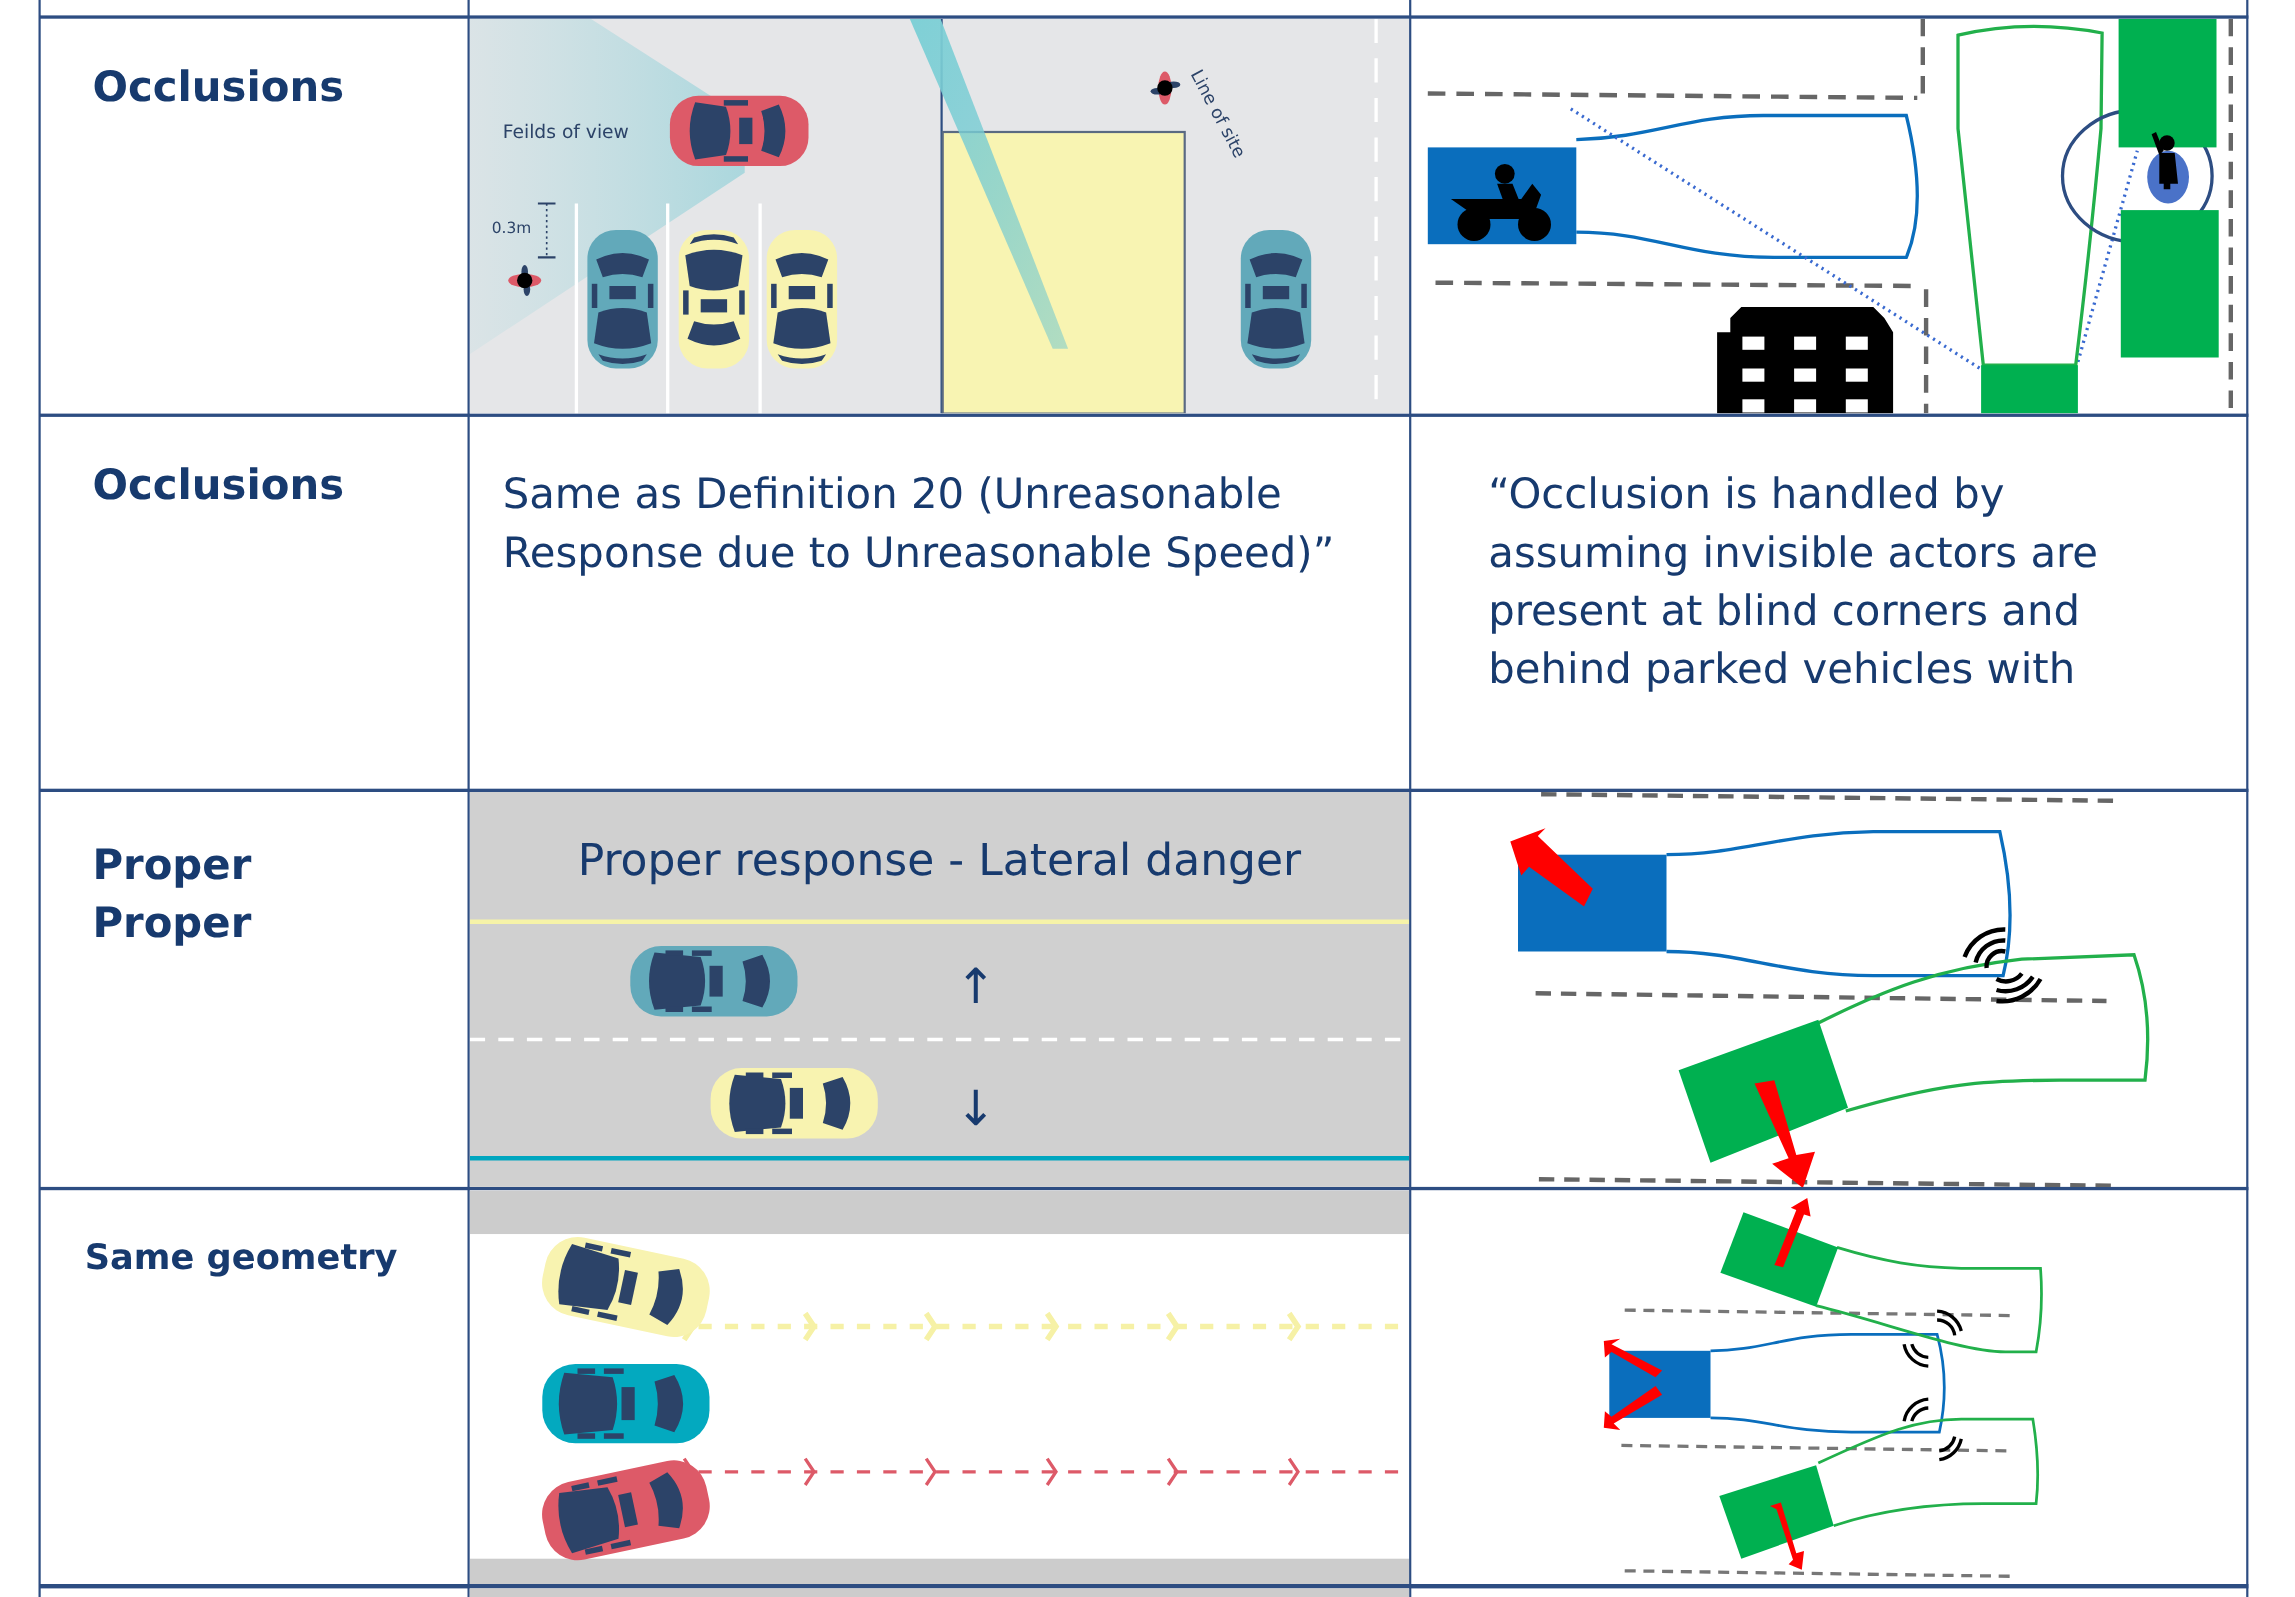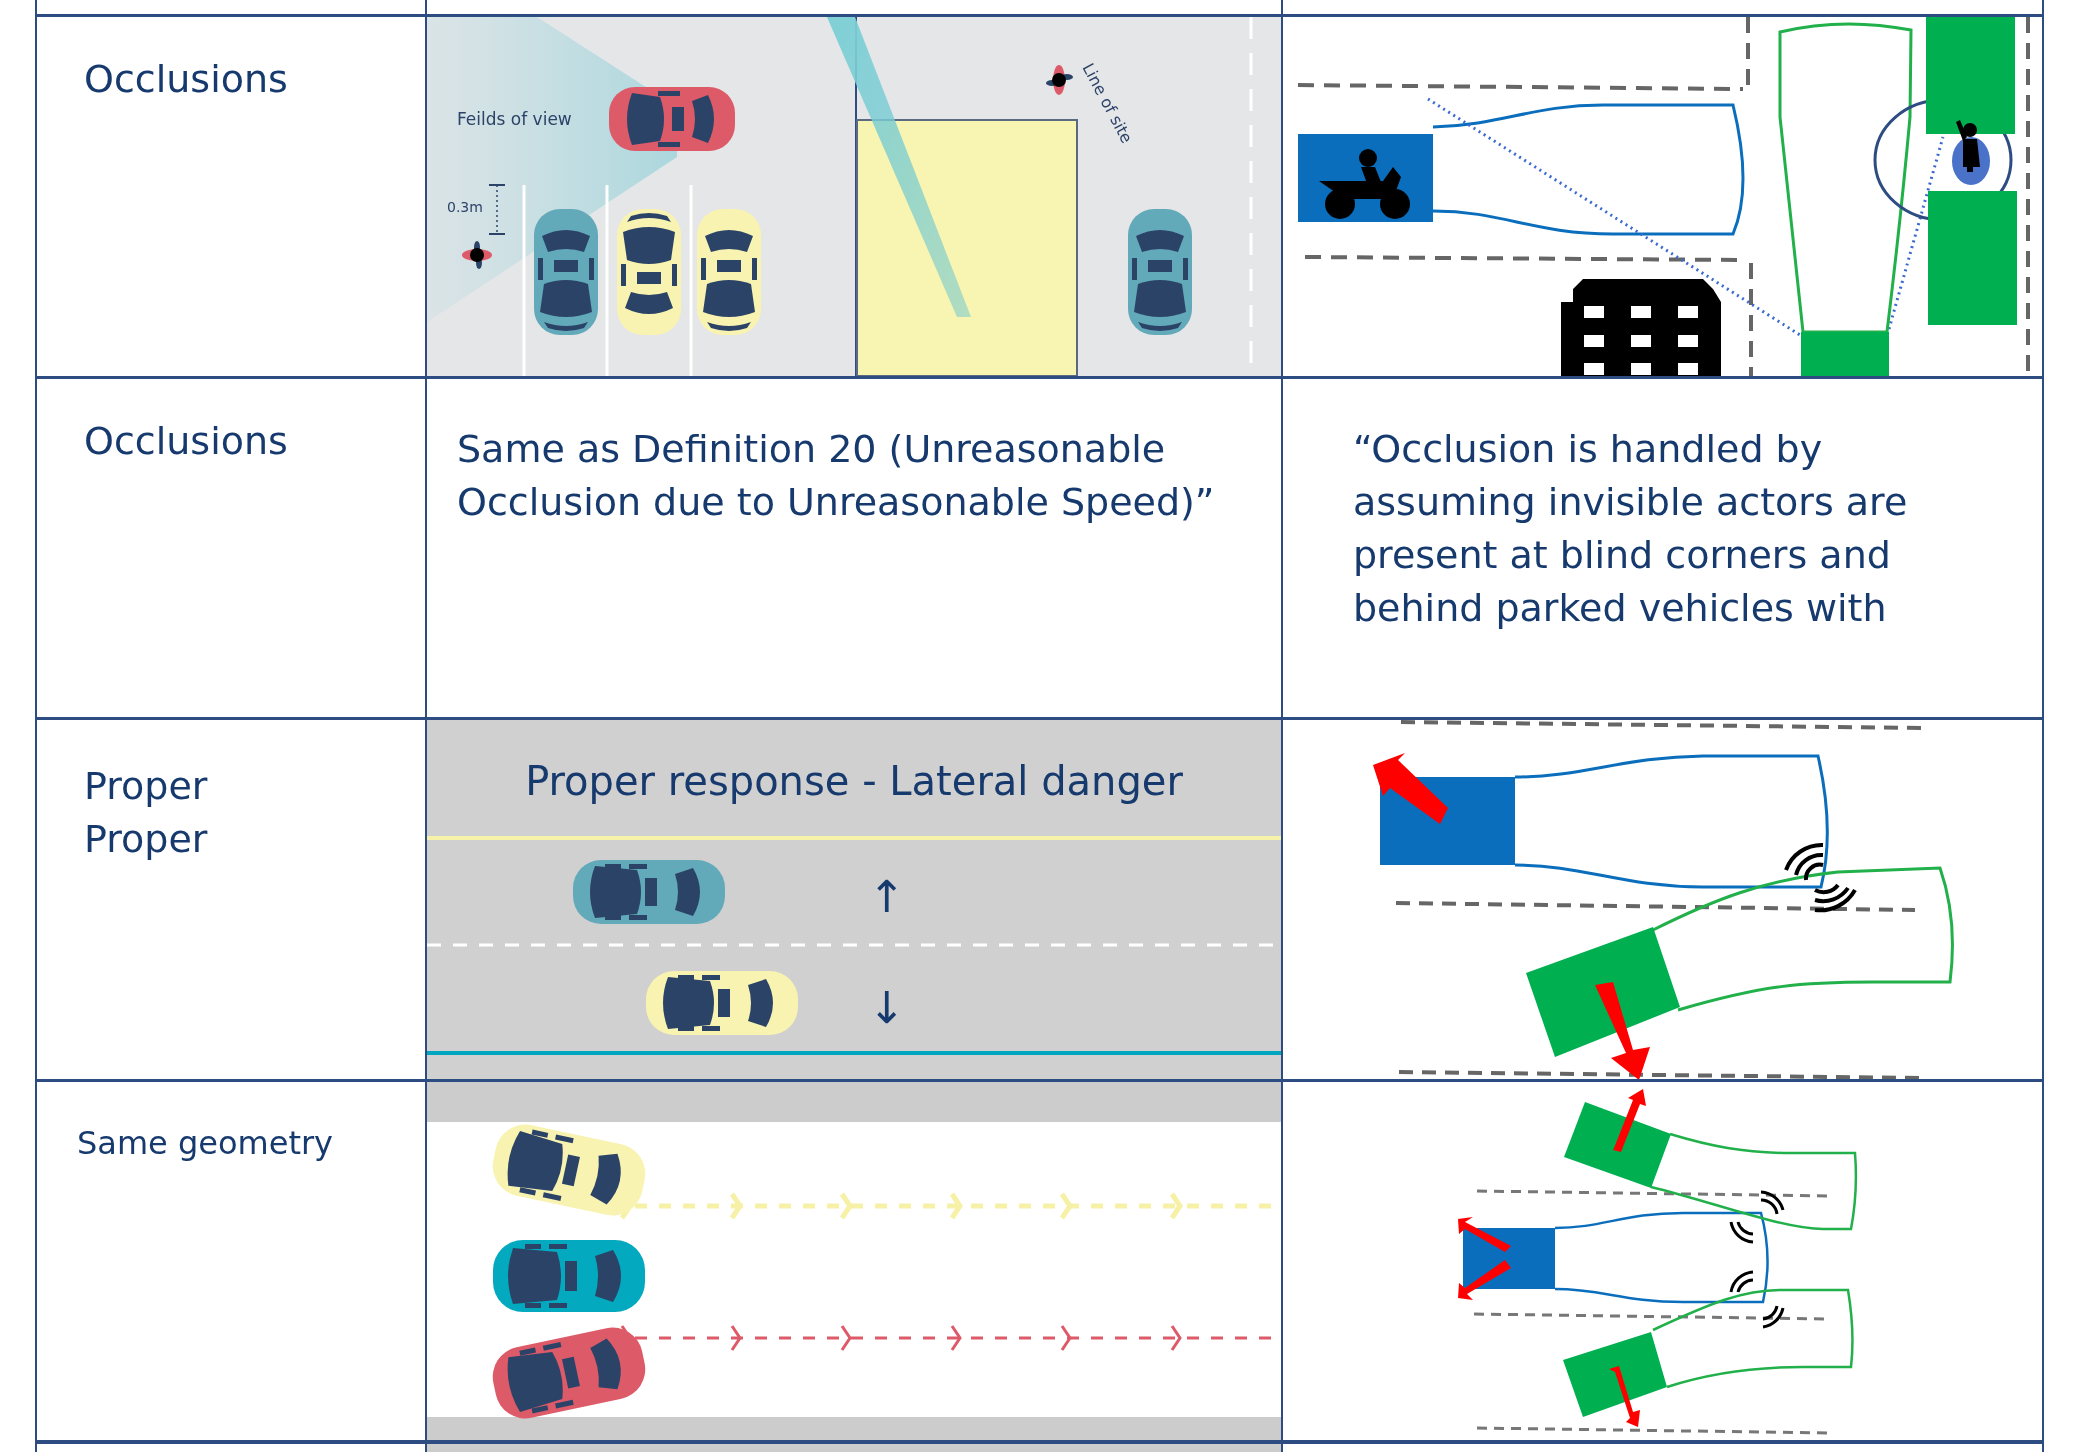--- a/index.html
+++ b/index.html
@@ -1,20 +1,20 @@
 <!DOCTYPE html>
 <html><head>
 <meta charset="utf-8">
 <style>
   html, body { margin:0; padding:0; }
   body { width:2086px; height:1452px; background:#ffffff; position:relative; overflow:hidden;
          font-family:"DejaVu Sans", "Liberation Sans", sans-serif; color:#173a6e; }
   .hline { position:absolute; left:36px; width:2008px; height:3px; background:#2d4d82; }
   .vline { position:absolute; top:0; width:2px; height:1452px; background:#2d4d82; }
-  .label { position:absolute; font-weight:normal; color:#173a6e; line-height:1.15; }
+  .label { position:absolute; font-weight:bold; color:#173a6e; line-height:1.15; }
   .label.big { font-size:38px; }
   .label.med { font-size:32px; line-height:1.35; }
   .body-text { position:absolute; font-size:38px; line-height:53px; color:#173a6e; }
   .panel { position:absolute; overflow:hidden; }
   svg text { font-family:"DejaVu Sans", "Liberation Sans", sans-serif; }
 </style>
 </head>
 <body>
 
 <div class="hline" style="top:14px;"></div>
@@ -164,21 +164,21 @@
       <circle cx="687" cy="113" r="7"></circle>
       <path d="M680 122 L694 122 L697 150 L690 150 L690 155 L684 155 L684 150 L680 150 Z"></path>
       <path d="M680 124 L673 105 L677 103 L684 120 Z"></path>
     </g>
   </svg>
 </div>
 
 <div class="label big" style="left:84px;top:420px;">Occlusions</div>
 <div class="body-text" style="left:457px;top:423px;">
   <div>Same as Definition 20 (Unreasonable</div>
-  <div>Occlusion due to Unreasonable Speed)”</div>
+  <div>Response due to Unreasonable Speed)”</div>
 </div>
 <div class="body-text" style="left:1320px;top:423px;margin-left:33px;">
   <div>“Occlusion is handled by</div>
   <div>assuming invisible actors are</div>
   <div>present at blind corners and</div>
   <div>behind parked vehicles with</div>
 </div>
 
 <div class="label big" style="left:84px;top:760px;line-height:53px;">
   <div>Proper</div>

